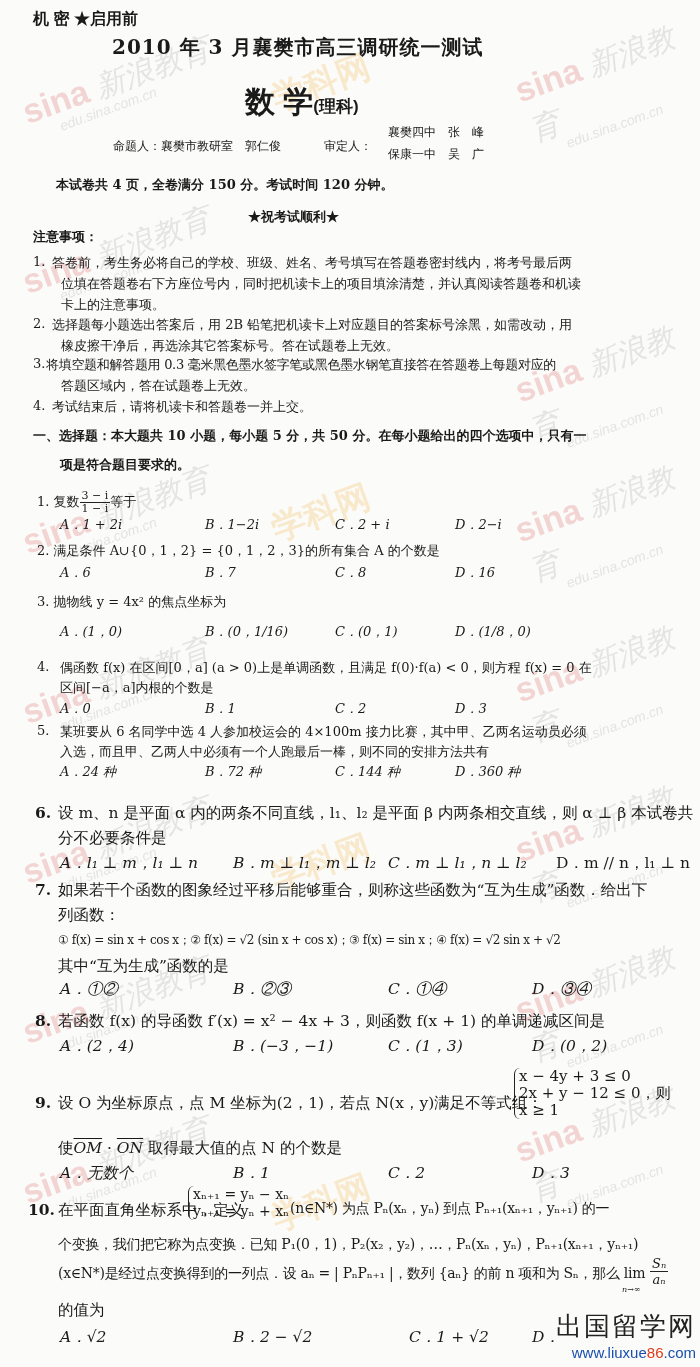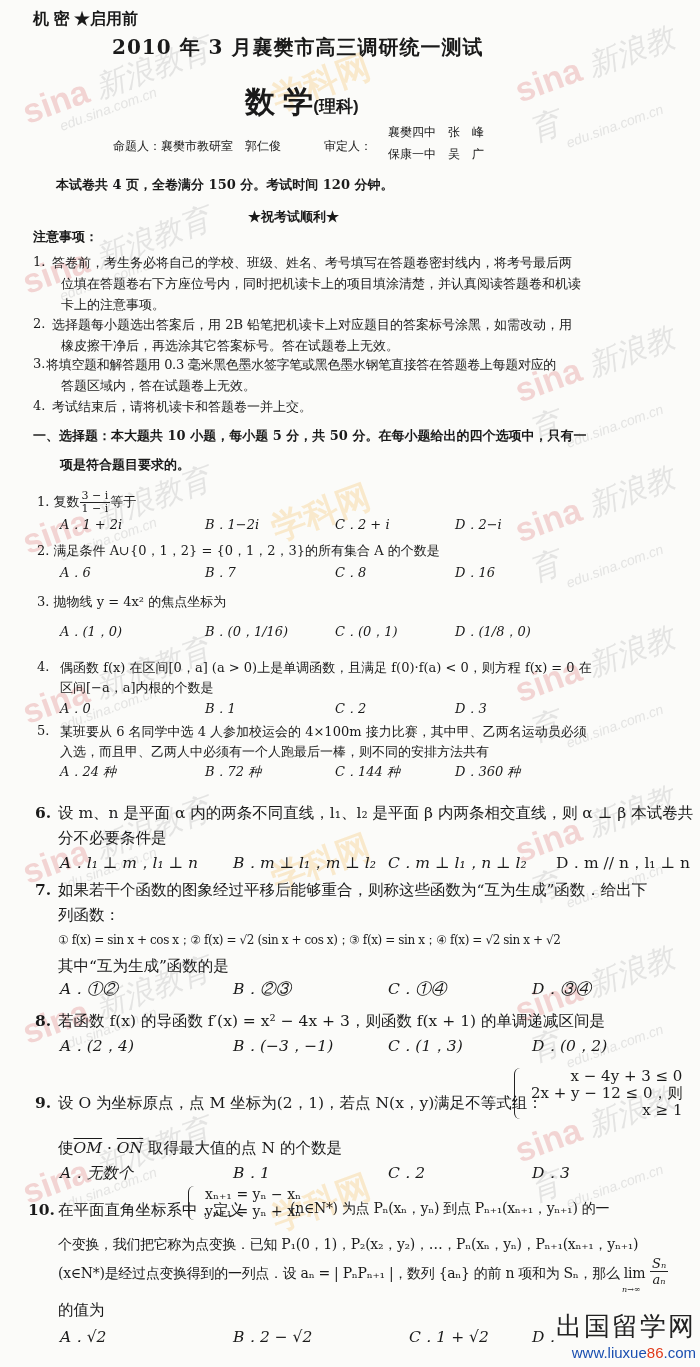--- a/index.html
+++ b/index.html
@@ -13,21 +13,21 @@
   .wm2{position:absolute;color:rgba(245,200,120,0.35);font-family:"Liberation Sans",sans-serif;
        font-weight:bold;font-size:34px;transform:rotate(-20deg);pointer-events:none;}
   .small{font-size:16px;}
   .q{font-size:13px;}
   .qb{font-size:15.5px;}
   .opt{position:absolute;white-space:nowrap;}
   .frac{display:inline-block;vertical-align:middle;text-align:center;font-size:11px;line-height:12px;}
   .frac .num{display:block;border-bottom:1px solid #222;padding:0 2px;}
   .frac .den{display:block;padding:0 2px;}
   .sys{display:inline-block;vertical-align:middle;border-left:1.5px solid #222;border-radius:6px 0 0 6px;
-       padding-left:16px;line-height:17px;font-size:15px;text-align:right;}
+       padding-left:4px;line-height:17px;font-size:15px;}
   .over{text-decoration:overline;}
   .logo{position:absolute;right:4px;bottom:6px;text-align:right;font-family:"Liberation Sans",sans-serif;}
   .logo .cn{font-size:26px;color:#222;letter-spacing:2px;}
   .logo .url{font-size:15px;color:#1a4fb0;}
   .logo .url b{color:#e03a1a;font-weight:normal;}
 </style>
 </head>
 <body>
 
 <div class="wm" style="left:20px;top:60px;"><span class="sina">sina</span> <span>新浪教育</span><span class="dom">edu.sina.com.cn</span></div>

